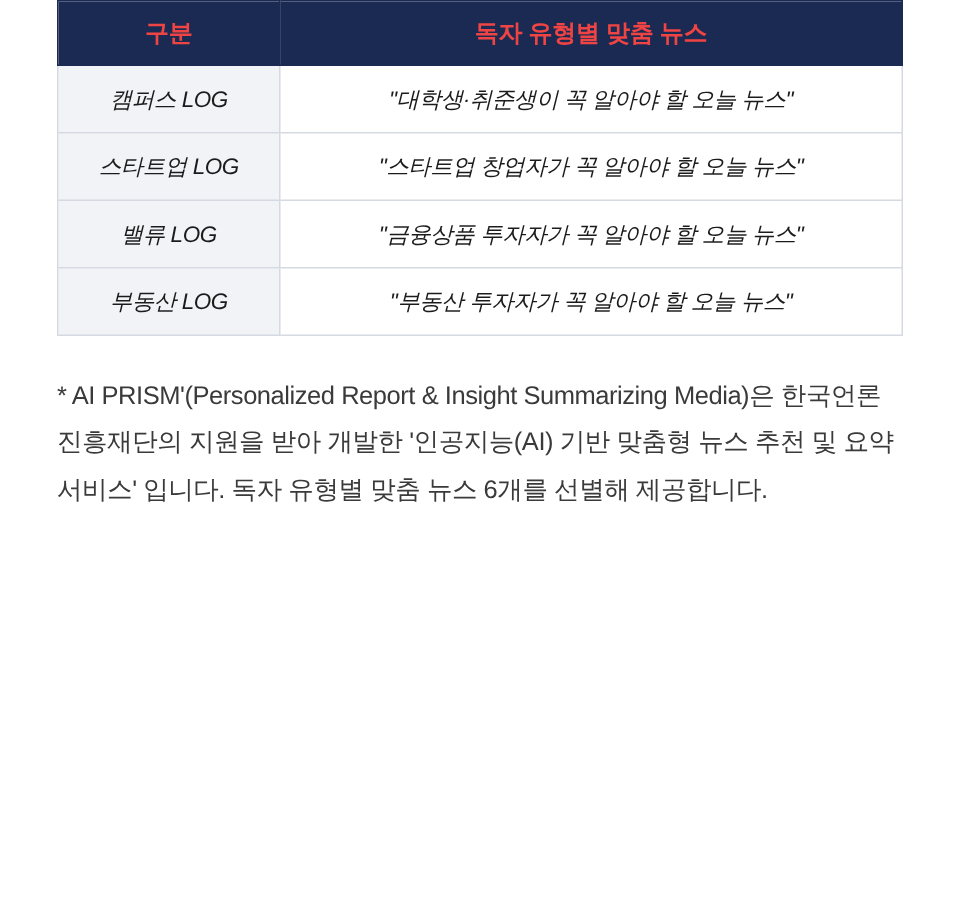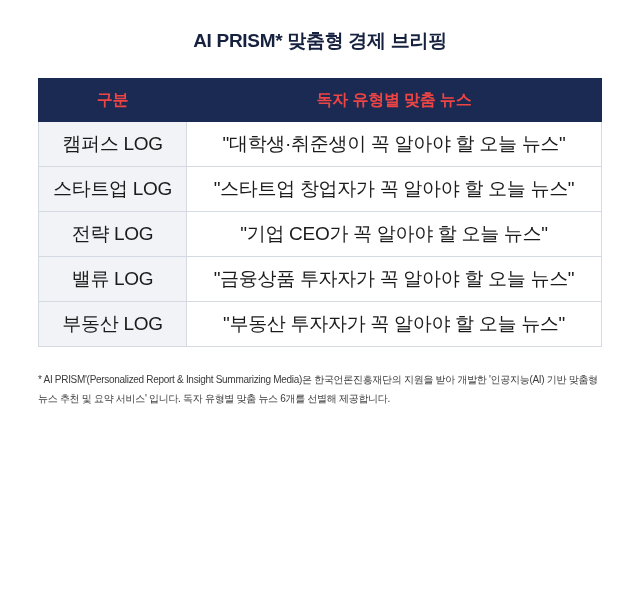--- a/index.html
+++ b/index.html
@@ -42,69 +42,65 @@
     font-size: 16px;
     font-weight: bold;
     height: 40px;
     border: 1px solid #1b2a52;
     letter-spacing: -0.2px;
   }
   table.brief-table th.col-label { width: 145px; }
   table.brief-table td {
     border: 1px solid #d5d9e2;
     height: 42px;
-    font-size: 19px;
+    font-size: 15px;
     text-align: center;
     letter-spacing: -0.3px;
     color: #1b1b1b;
+    font-style: italic;
   }
   table.brief-table td.cat {
     background: #f1f3f7;
     font-weight: normal;
   }
   table.brief-table td.news {
     background: #ffffff;
   }
   .footnote {
     margin-top: 24px;
-    font-size: 10px;
+    font-size: 17px;
     line-height: 1.85;
     color: #3a3a3a;
     letter-spacing: -0.3px;
     text-align: left;
   }
 </style>
 </head>
 <body>
 
 <div class="page">
 
-  <div class="title">AI PRISM* 맞춤형 경제 브리핑</div>
 
   <table class="brief-table">
     <thead>
       <tr>
         <th class="col-label">구분</th>
         <th>독자 유형별 맞춤 뉴스</th>
       </tr>
     </thead>
     <tbody>
       <tr>
         <td class="cat">캠퍼스 LOG</td>
         <td class="news">"대학생·취준생이 꼭 알아야 할 오늘 뉴스"</td>
       </tr>
       <tr>
         <td class="cat">스타트업 LOG</td>
         <td class="news">"스타트업 창업자가 꼭 알아야 할 오늘 뉴스"</td>
       </tr>
       <tr>
-        <td class="cat">전략 LOG</td>
-        <td class="news">"기업 CEO가 꼭 알아야 할 오늘 뉴스"</td>
-      </tr>
-      <tr>
         <td class="cat">밸류 LOG</td>
         <td class="news">"금융상품 투자자가 꼭 알아야 할 오늘 뉴스"</td>
       </tr>
       <tr>
         <td class="cat">부동산 LOG</td>
         <td class="news">"부동산 투자자가 꼭 알아야 할 오늘 뉴스"</td>
       </tr>
     </tbody>
   </table>
 

